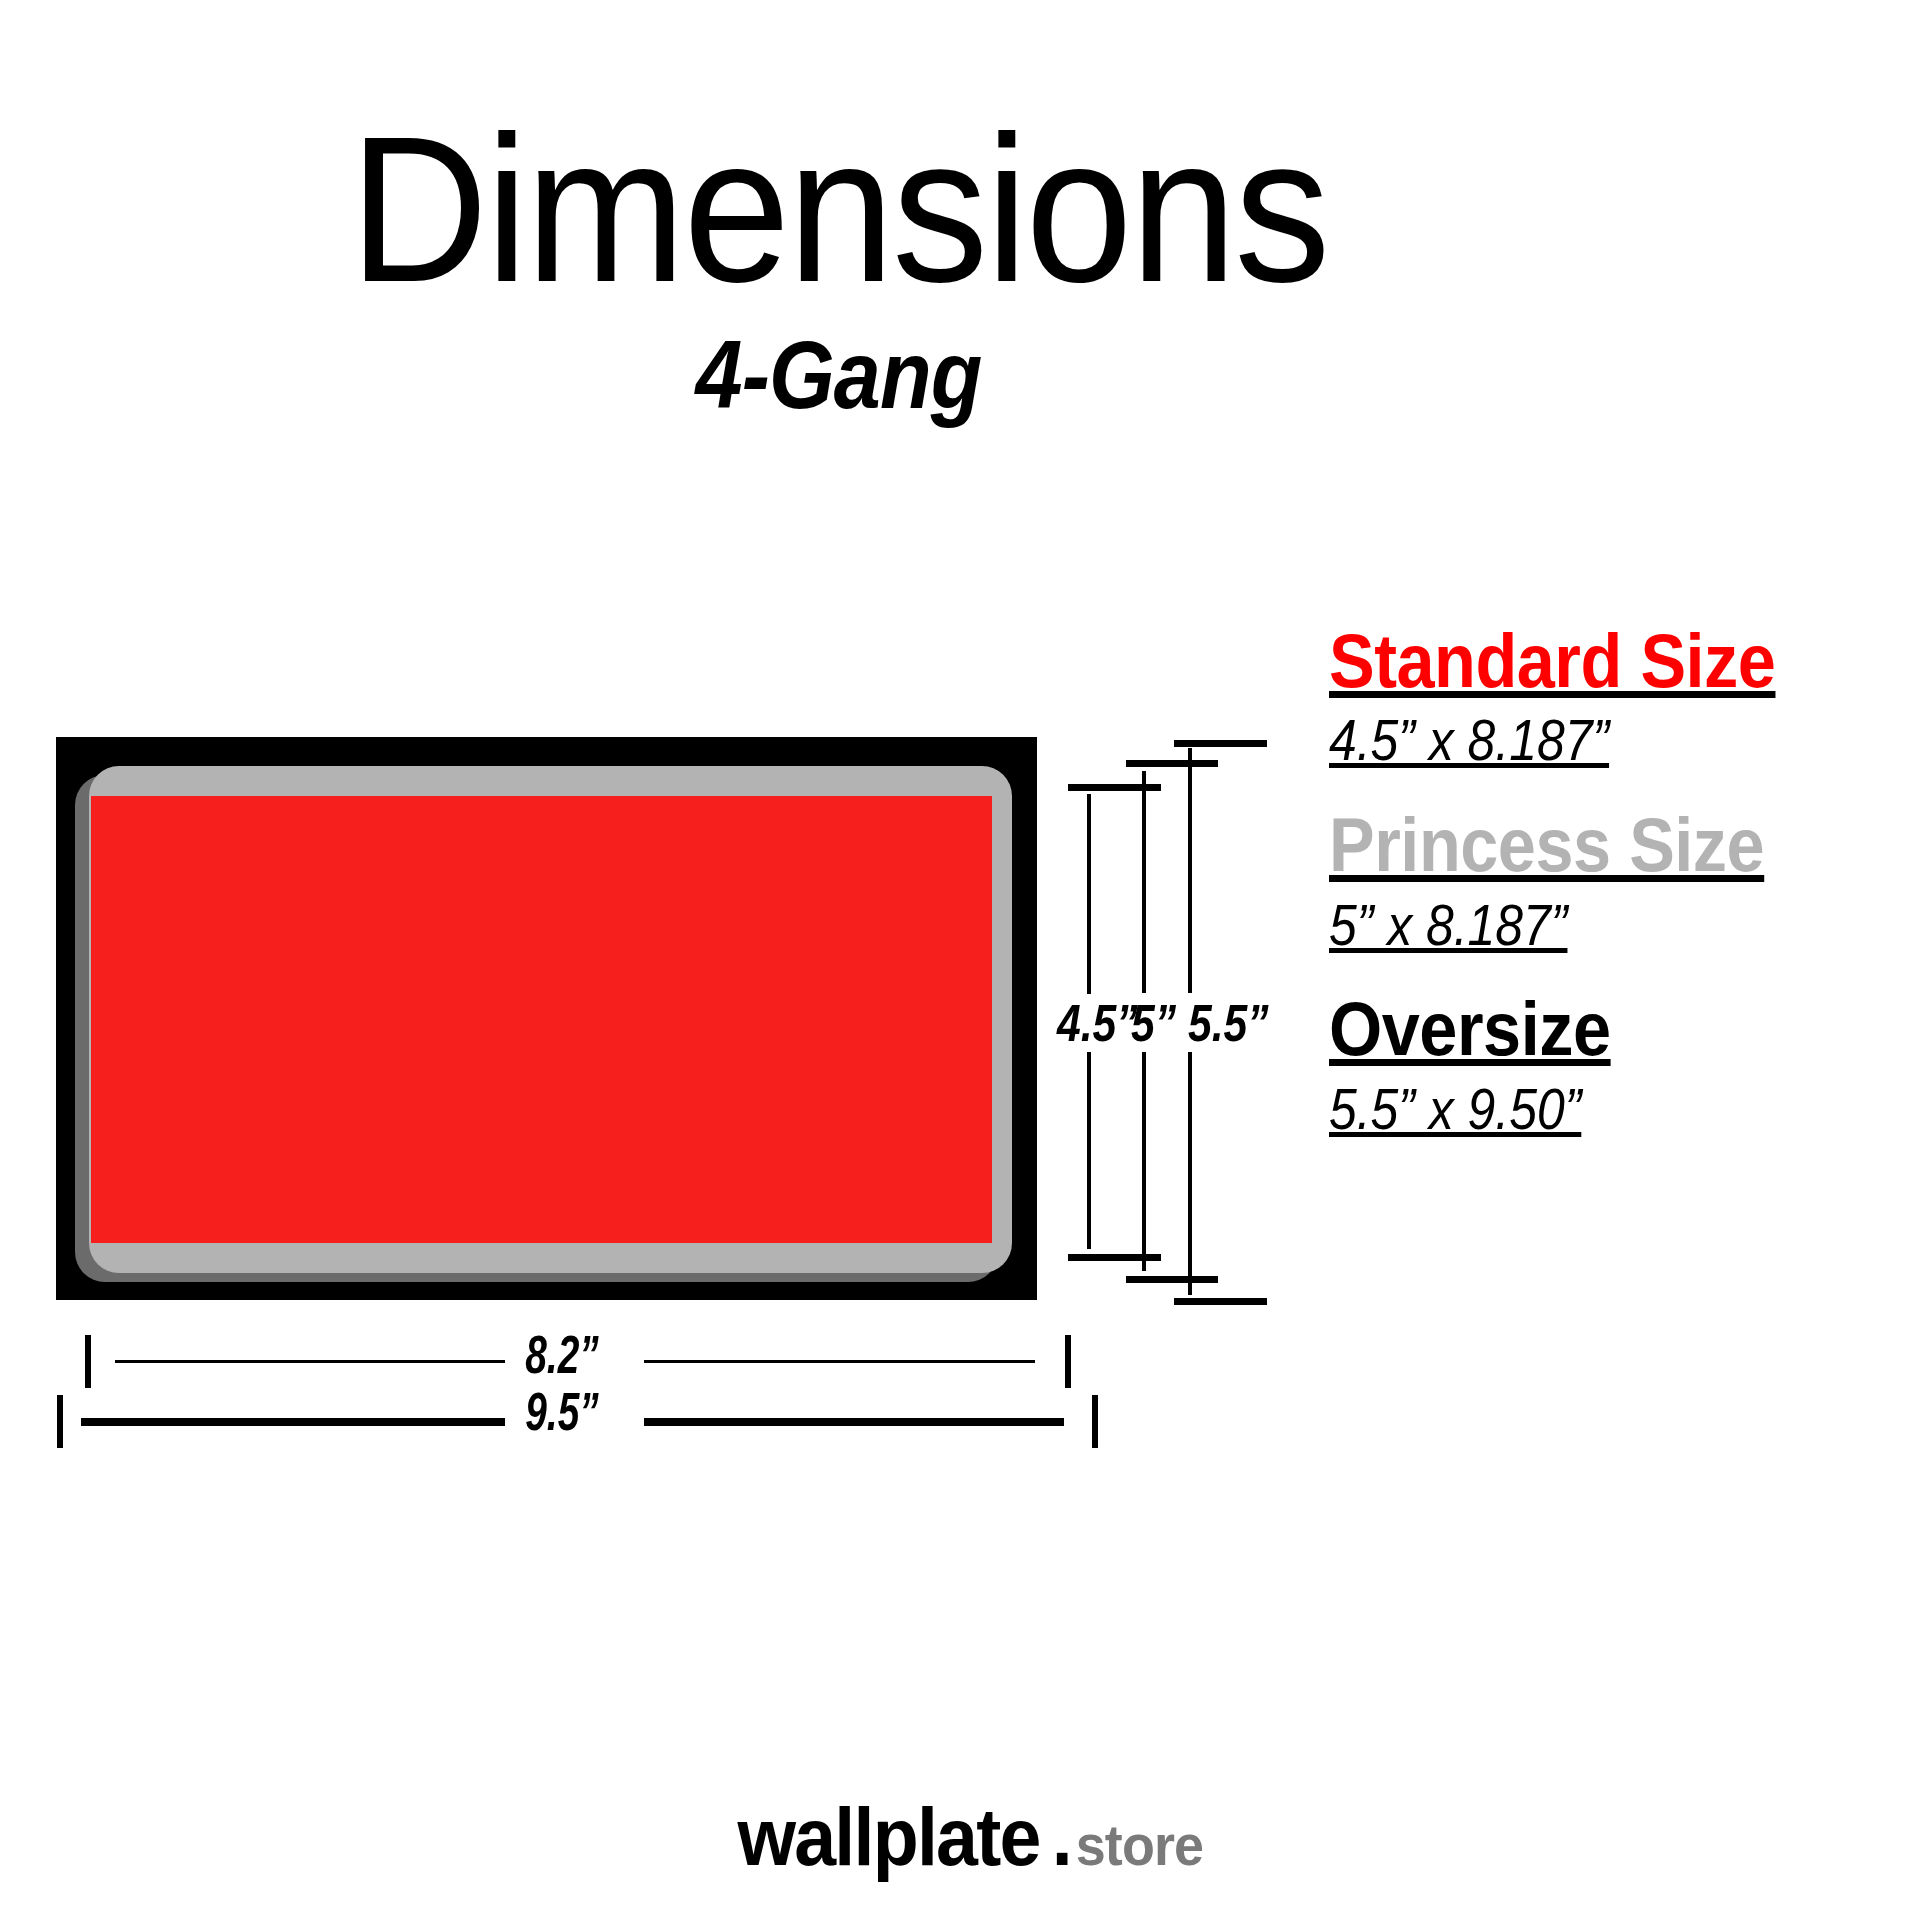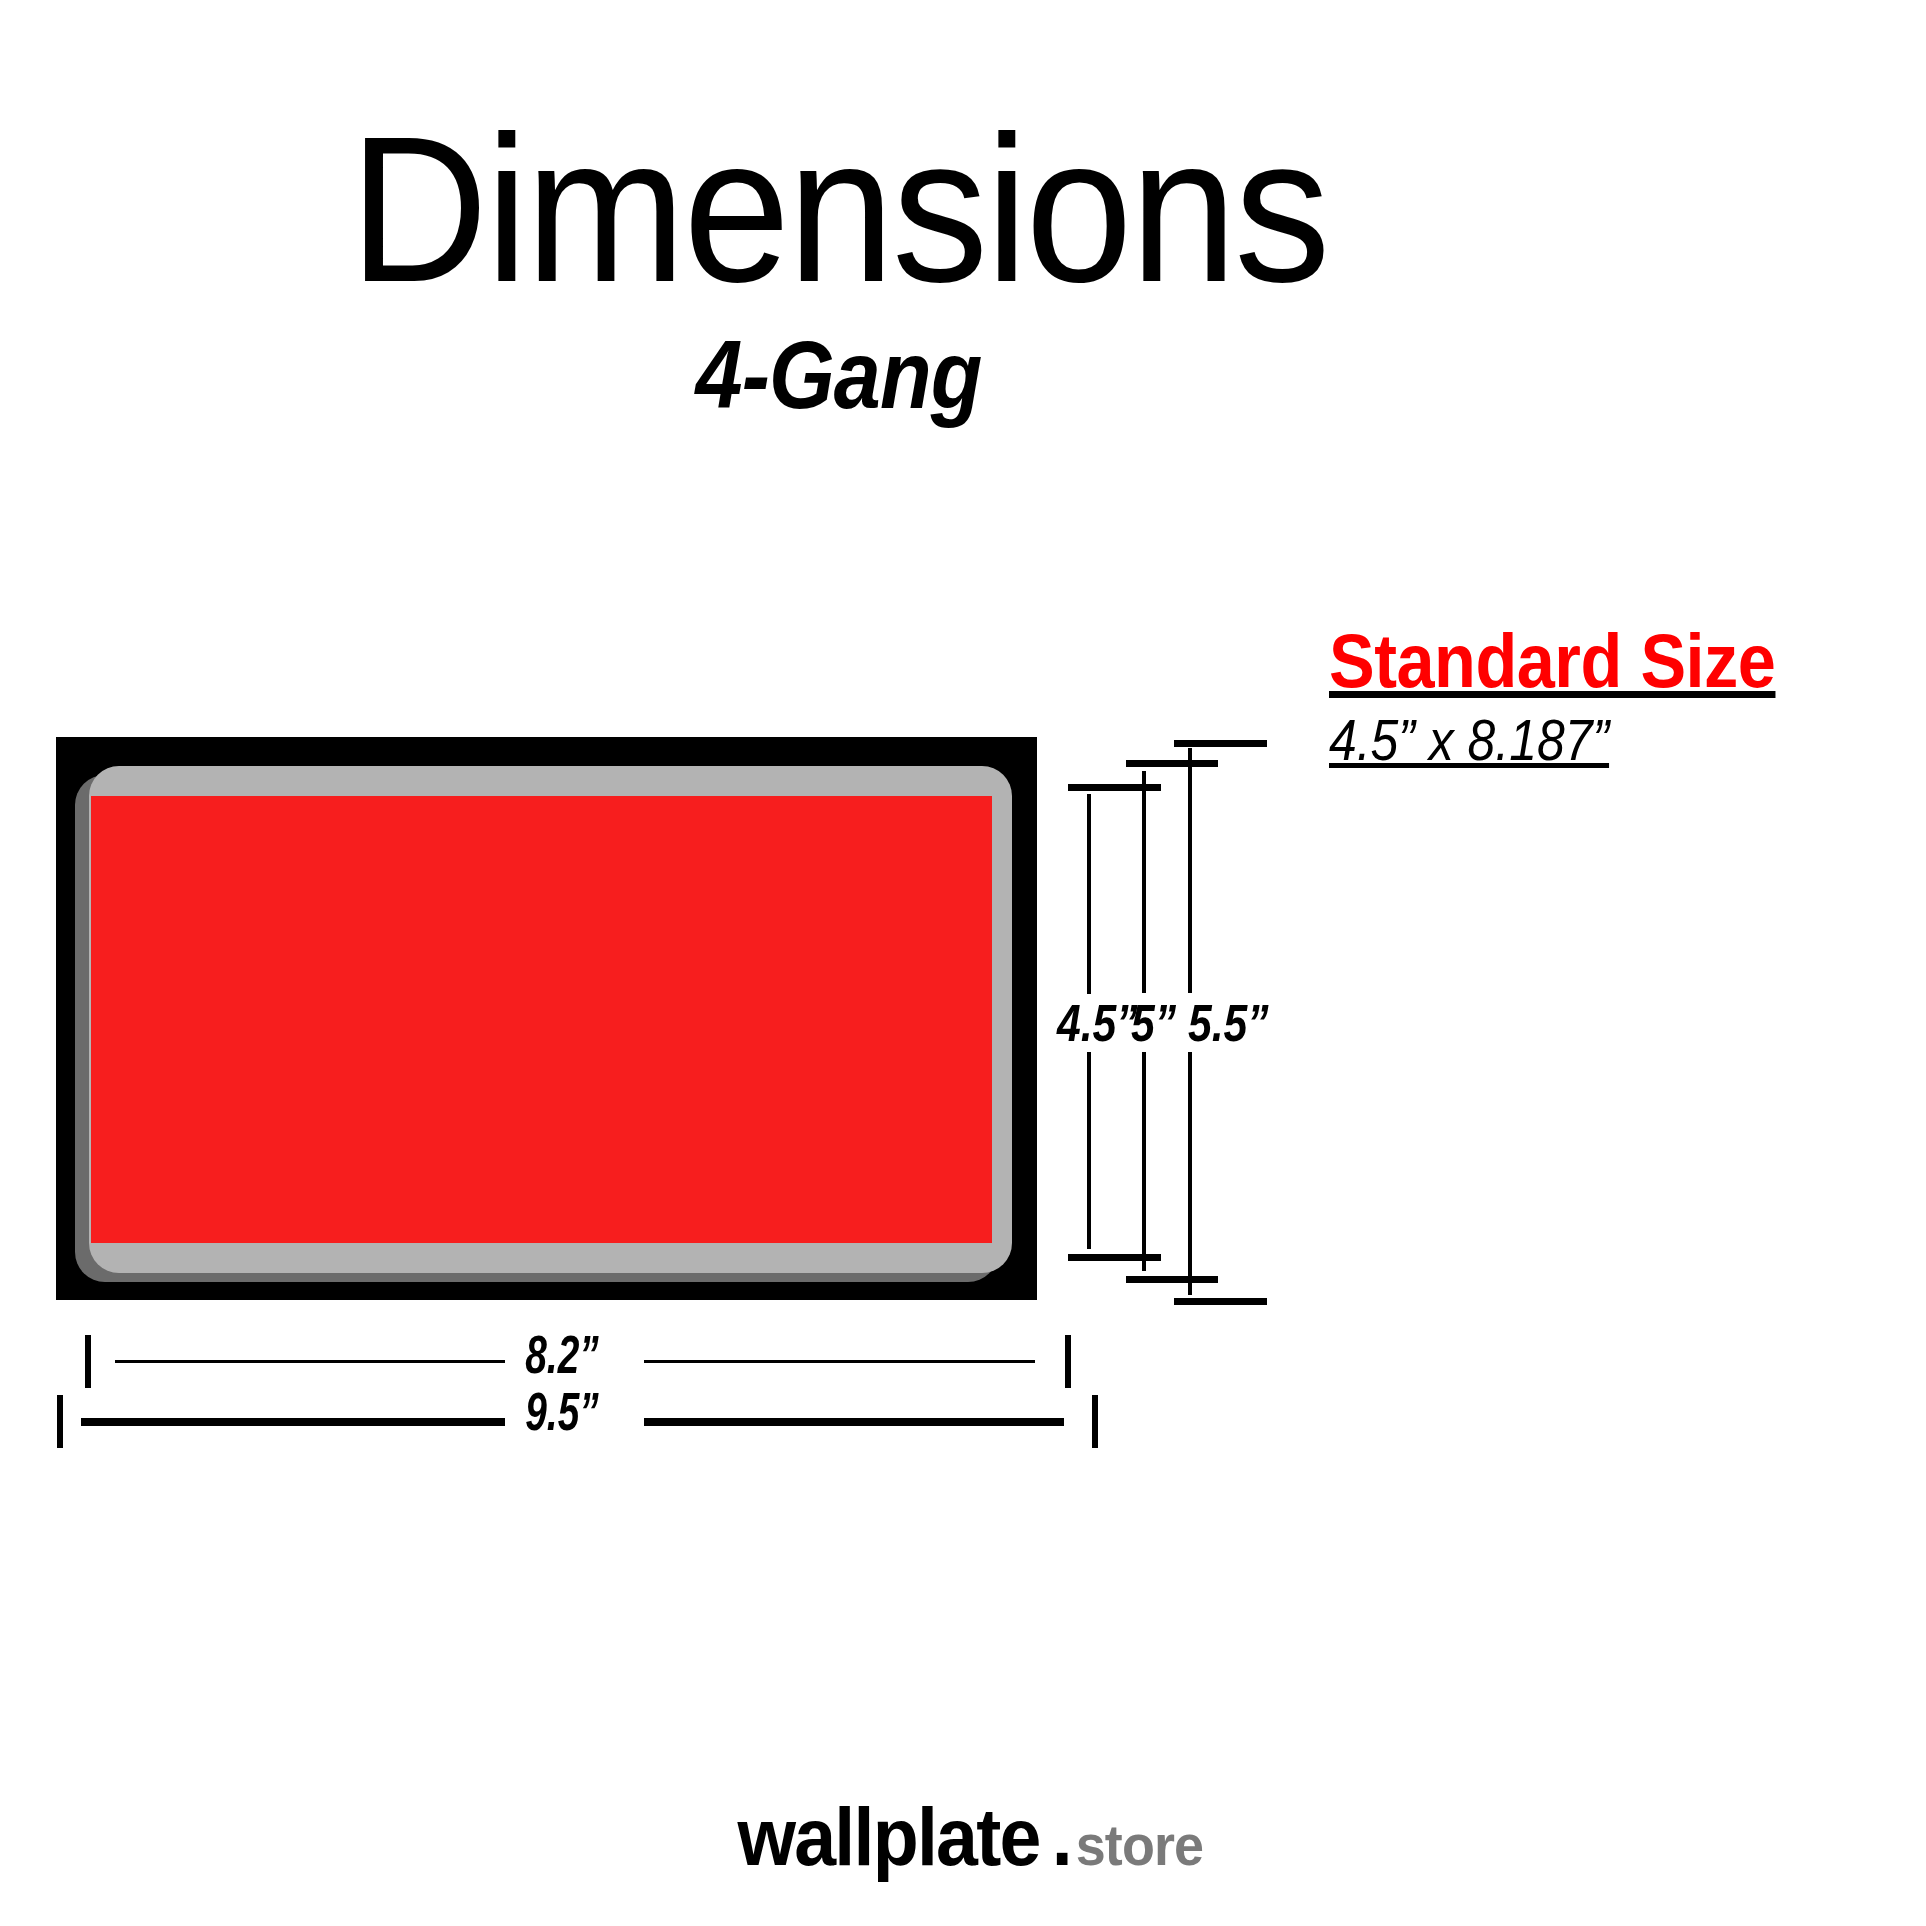--- a/index.html
+++ b/index.html
@@ -234,22 +234,30 @@
   <div class="dim-cap-v" style="left:1092px; top:1395px; height:53px;"></div>
   <div class="dim-label-h" style="left:456px; top:1380px; width:212px;">9.5”</div>
 
   <div id="legend">
 
     <div class="legend-entry">
       <div class="legend-heading" style="color:#FF0000;">Standard Size</div>
       <div class="legend-value">4.5” x 8.187”</div>
     </div>
 
-
-
+    <div class="legend-entry">
+      <div class="legend-heading" style="color:#B3B3B3;">Princess Size</div>
+      <div class="legend-value">5” x 8.187”</div>
+    </div>
+
+
+    <div class="legend-entry">
+      <div class="legend-heading" style="color:#000000;">Oversize</div>
+      <div class="legend-value">5.5” x 9.50”</div>
+    </div>
 
   </div>
 
   <div id="logo">
     <span class="logo-part logo-main">wallplate</span><span class="logo-part logo-dot">.</span><span class="logo-part logo-tld">store</span>
   </div>
 
 </div>
 
 

